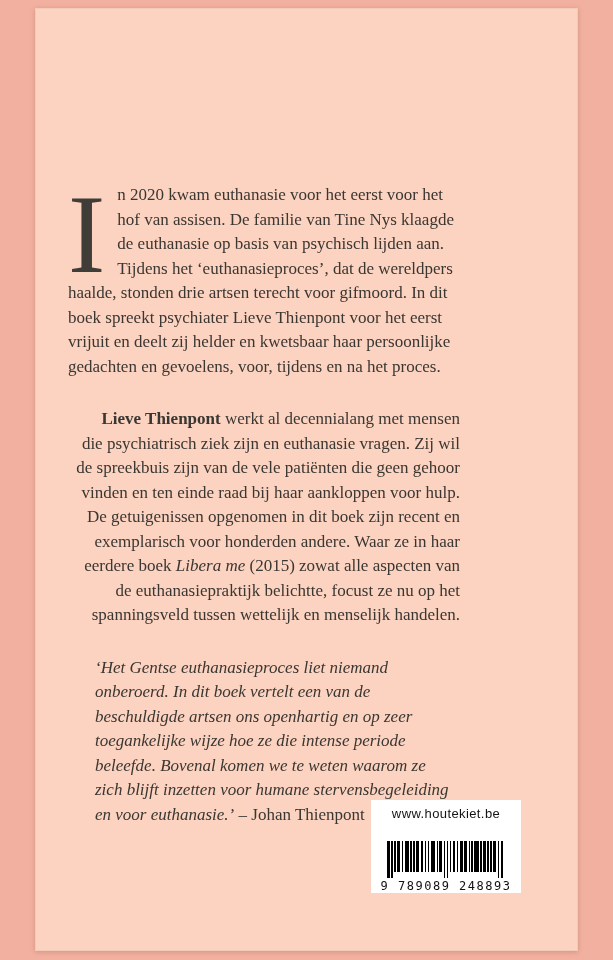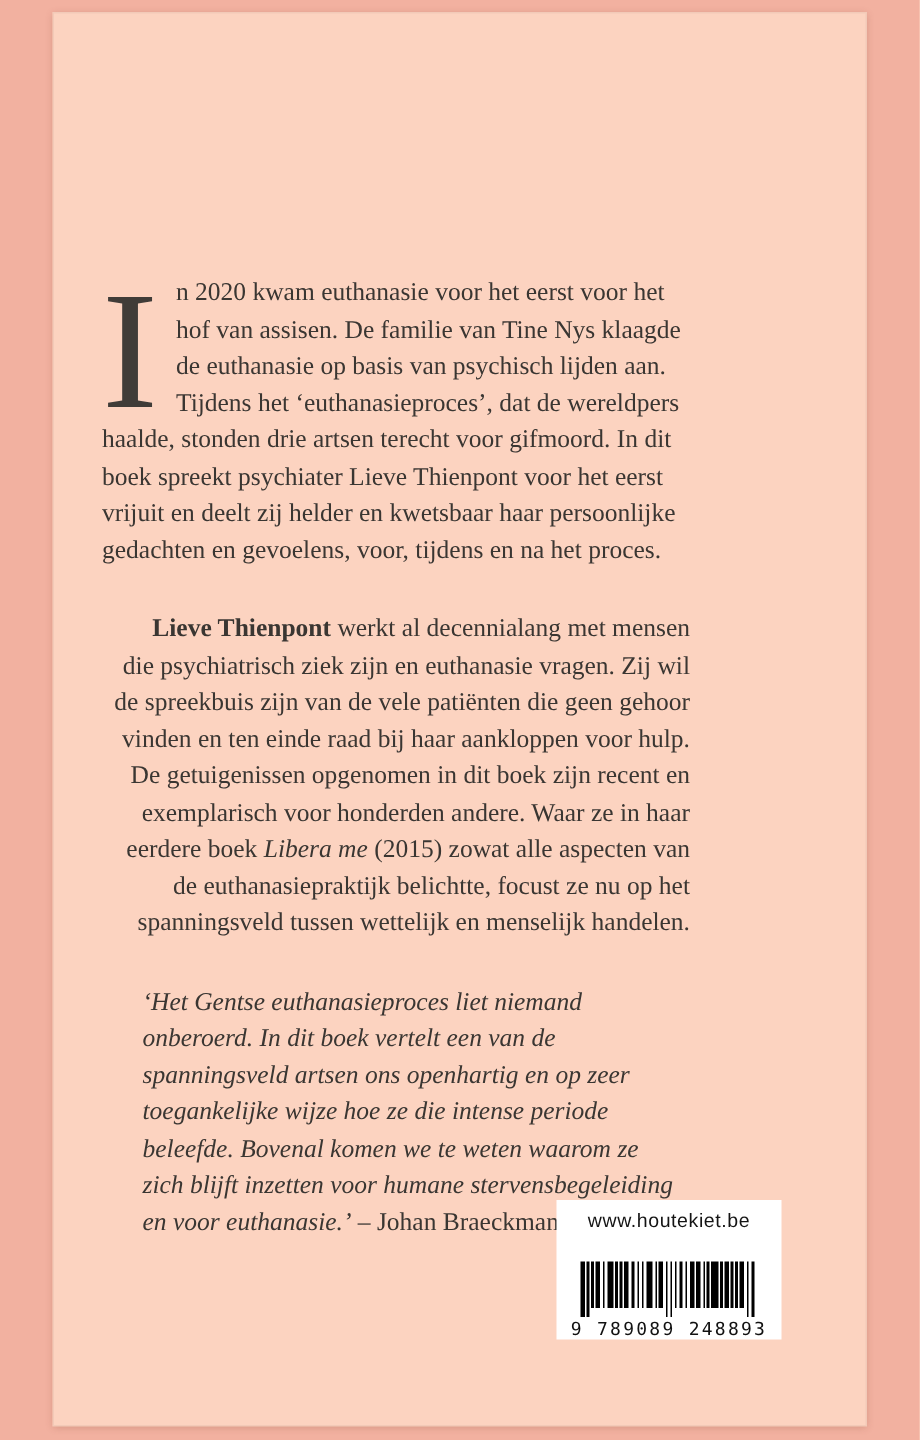--- a/index.html
+++ b/index.html
@@ -86,21 +86,21 @@
 <div class="cover">
 
   <div class="text-block">
     <p>
       <span class="dropcap">I</span><span>n 2020 kwam euthanasie voor het eerst voor het hof van assisen. De familie van Tine Nys klaagde de euthanasie op basis van psychisch lijden aan. Tijdens het ‘euthanasieproces’, dat de wereldpers haalde, stonden drie artsen terecht voor gifmoord. In dit boek spreekt psychiater Lieve Thienpont voor het eerst vrijuit en deelt zij helder en kwetsbaar haar persoonlijke gedachten en gevoelens, voor, tijdens en na het proces.</span>
     </p>
     <p class="para2">
       <strong>Lieve Thienpont</strong><span> werkt al decennialang met mensen die psychiatrisch ziek zijn en euthanasie vragen. Zij wil de spreekbuis zijn van de vele patiënten die geen gehoor vinden en ten einde raad bij haar aankloppen voor hulp. De getuigenissen opgenomen in dit boek zijn recent en exemplarisch voor honderden andere. Waar ze in haar eerdere boek </span><em>Libera me</em><span> (2015) zowat alle aspecten van de euthanasiepraktijk belichtte, focust ze nu op het spanningsveld tussen wettelijk en menselijk handelen.</span>
     </p>
     <p class="quote">
-      <span>‘Het Gentse euthanasieproces liet niemand onberoerd. In dit boek vertelt een van de spanningsveld artsen ons openhartig en op zeer toegankelijke wijze hoe ze die intense periode beleefde. Bovenal komen we te weten waarom ze zich blijft inzetten voor humane stervensbegeleiding en voor euthanasie.’</span><span class="attrib"> – Johan Braeckman</span>
+      <span>‘Het Gentse euthanasieproces liet niemand onberoerd. In dit boek vertelt een van de beschuldigde artsen ons openhartig en op zeer toegankelijke wijze hoe ze die intense periode beleefde. Bovenal komen we te weten waarom ze zich blijft inzetten voor humane stervensbegeleiding en voor euthanasie.’</span><span class="attrib"> – Johan Thienpont</span>
     </p>
   </div>
 
   <div class="isbn-box">
     <div class="website">www.houtekiet.be</div>
     <div class="barcode-bars">
         <div style="background: rgb(0, 0, 0); width: 3px; margin-right: 1.5px; height: 100%;"></div>
         <div style="background: rgb(0, 0, 0); width: 1.5px; margin-right: 1.5px; height: 100%;"></div>
         <div style="background: rgb(0, 0, 0); width: 1.5px; margin-right: 1.5px; height: 85%;"></div>
         <div style="background: rgb(0, 0, 0); width: 3px; margin-right: 1.5px; height: 85%;"></div>

